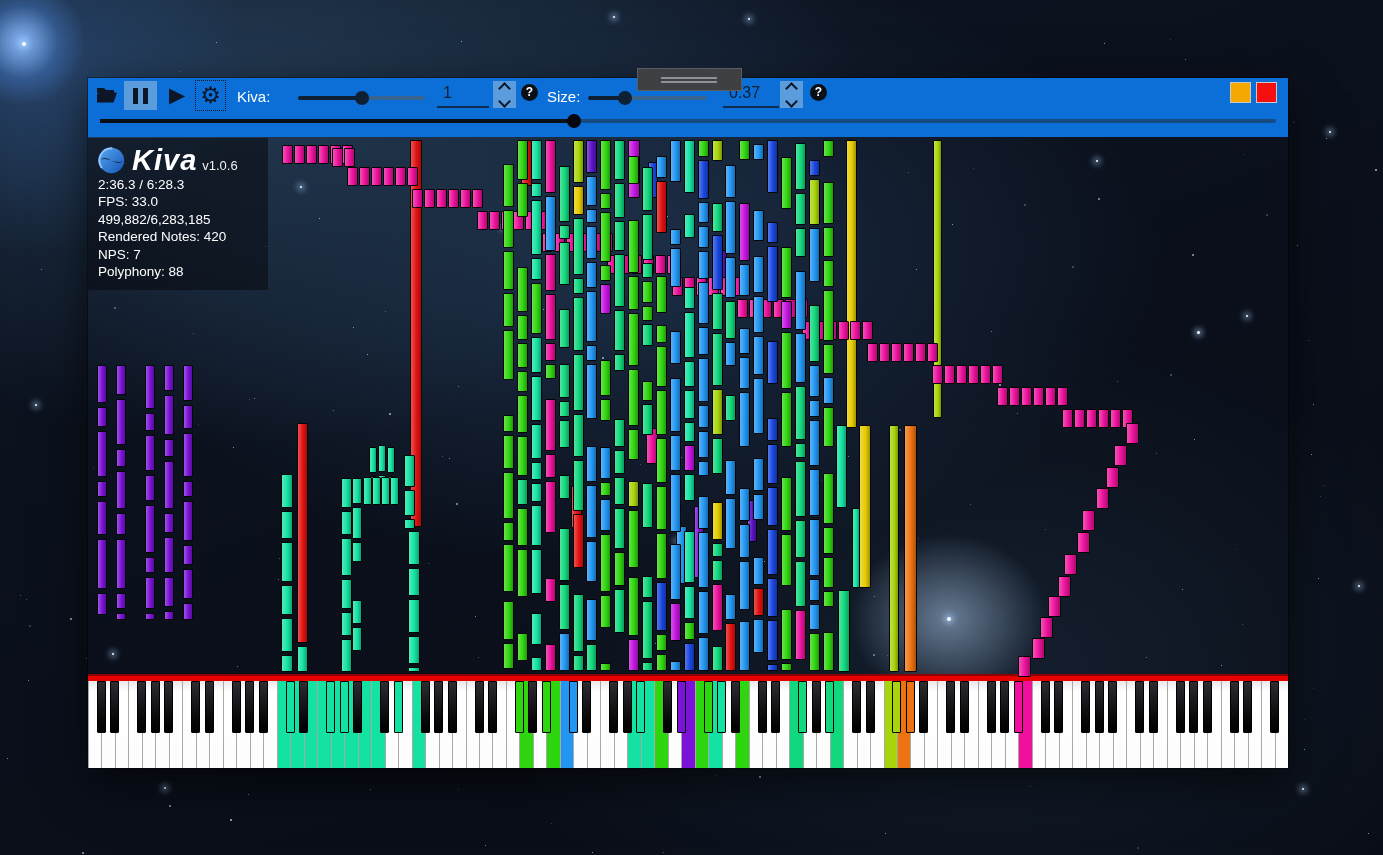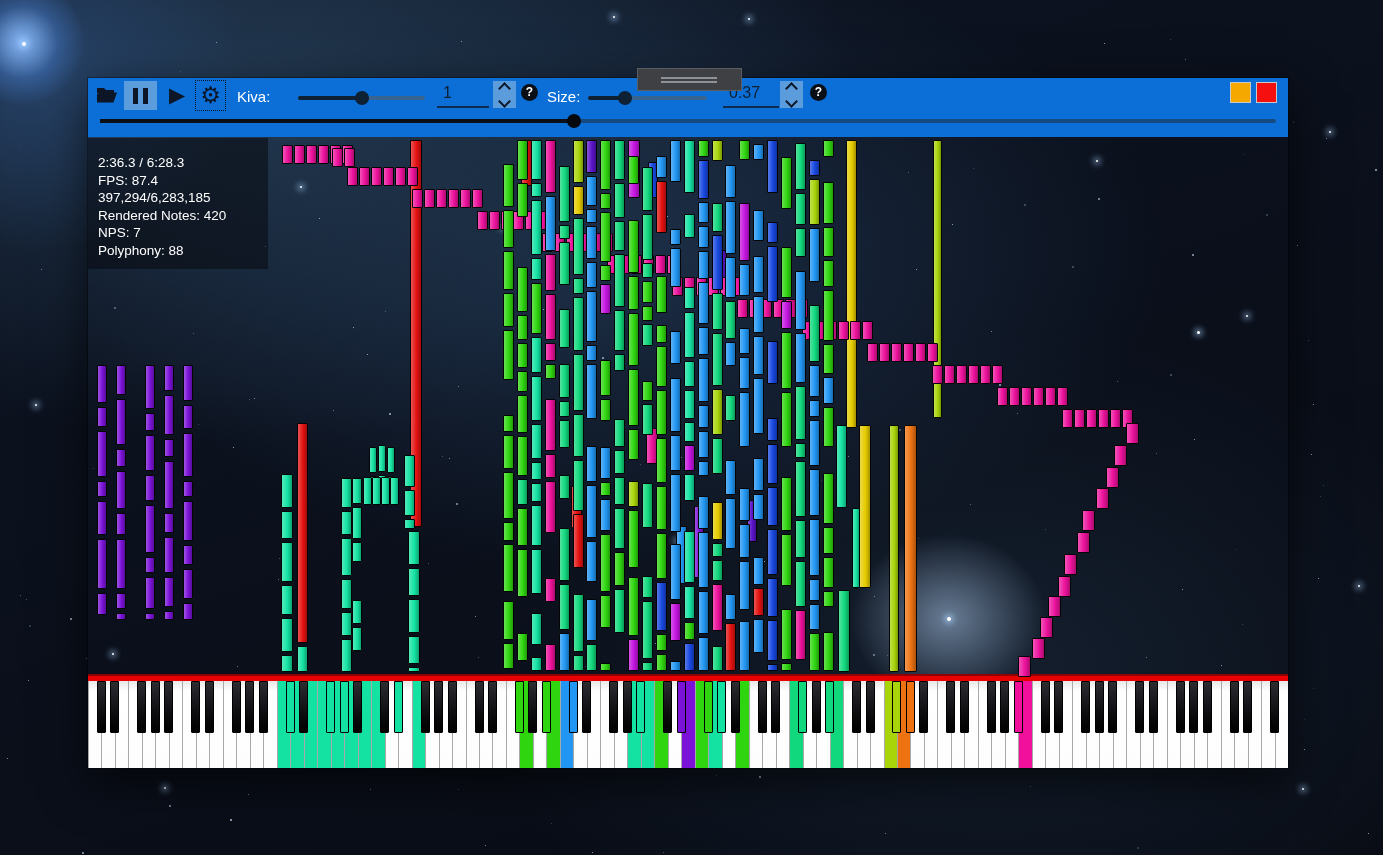--- a/index.html
+++ b/index.html
@@ -764,23 +764,38 @@
       <div class="thumb" style="left: 466.928px;"></div>
     </div>
 
     <div id="grip-tab">
       <div class="ln" style="top:8px;"></div>
       <div class="ln" style="top:12px;"></div>
     </div>
   </div>
 
   <div id="overlay">
+    <div id="brand">
+      <svg id="logo" viewBox="0 0 32 32">
+        <defs>
+          <linearGradient id="lg" x1="0" y1="0" x2="1" y2="1">
+            <stop offset="0" stop-color="#5aa9f0"></stop>
+              <stop offset="1" stop-color="#1254b8"></stop>
+          </linearGradient>
+        </defs>
+        <circle cx="16" cy="16" r="15" fill="url(#lg)"></circle>
+        <path d="M3,16 C9,6 23,26 29,16 C23,22 9,10 3,16 Z" fill="#0d1b30" opacity="0.85"></path>
+        <path d="M16,1.5 A14.5,14.5 0 0,0 4,24" fill="none" stroke="#8cc4ff" stroke-width="2.5" stroke-linecap="round"></path>
+      </svg>
+      <div id="app-name">Kiva</div>
+      <div id="app-ver">v1.0.6</div>
+    </div>
     <div class="stat">2:36.3 / 6:28.3</div>
-    <div class="stat">FPS: 87.4</div>
-    <div class="stat">397,294/6,283,185</div>
+    <div class="stat">FPS: 33.0</div>
+    <div class="stat">499,882/6,283,185</div>
     <div class="stat">Rendered Notes: 420</div>
     <div class="stat">NPS: 7</div>
     <div class="stat">Polyphony: 88</div>
   </div>
 
   <div id="hitline"></div>
   <div id="kb">
       <div class="wkey" style="left: 0px; width: 13.4831px;"></div>
       <div class="wkey" style="left: 13.4831px; width: 13.4831px;"></div>
       <div class="wkey" style="left: 26.9663px; width: 13.4831px;"></div>

